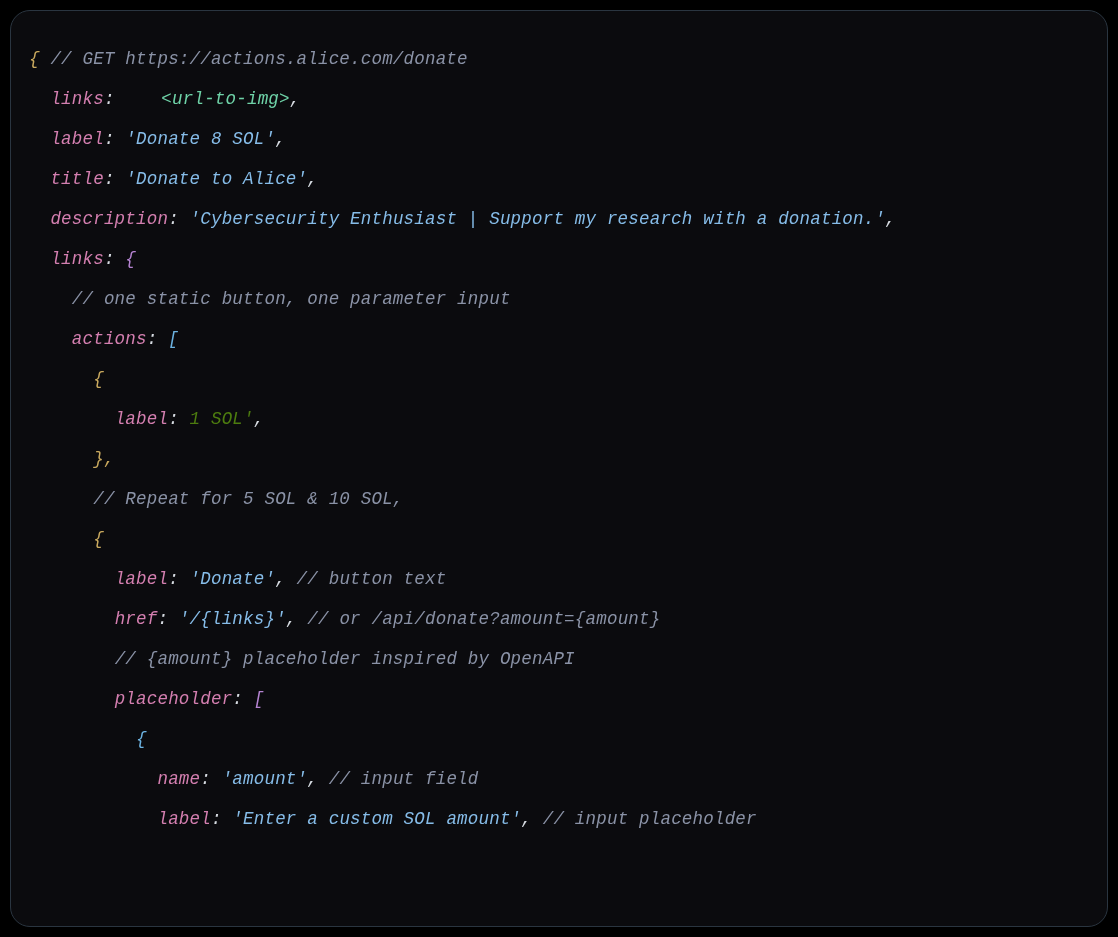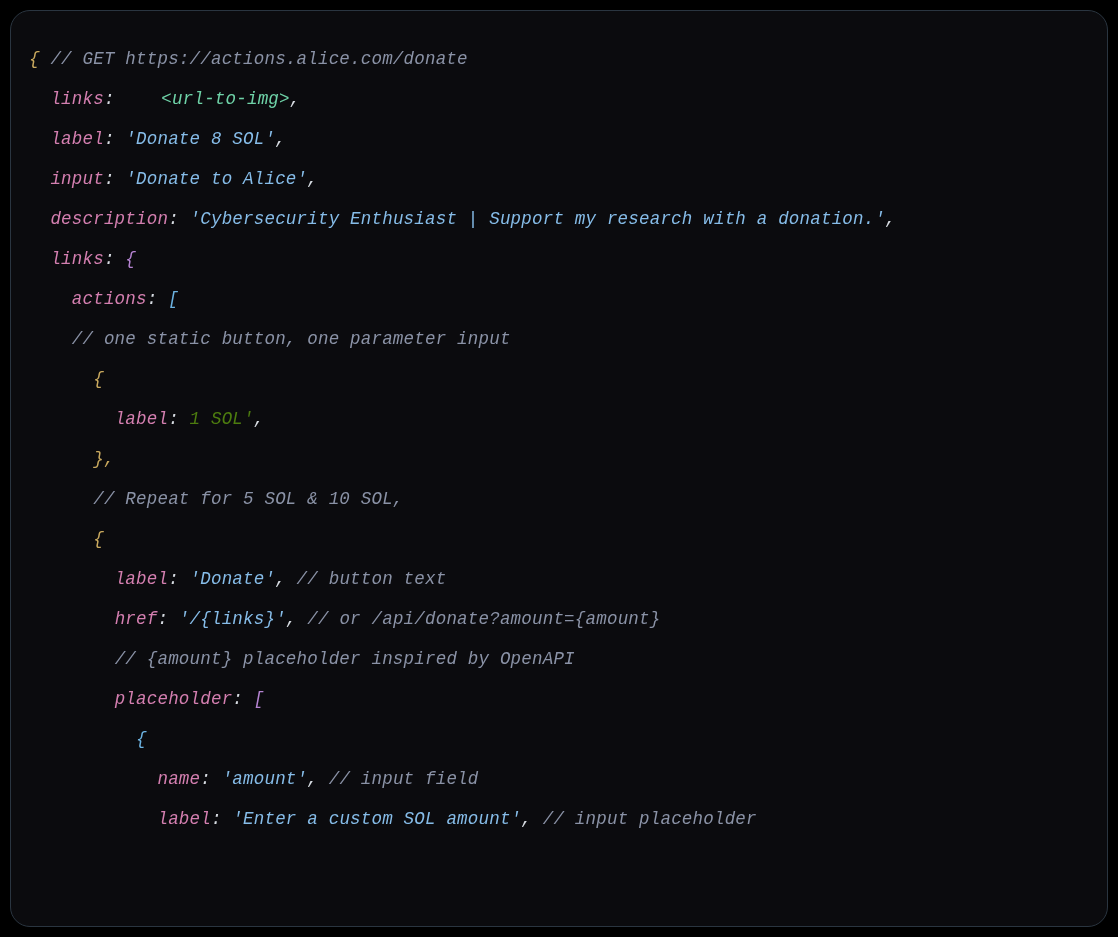--- a/index.html
+++ b/index.html
@@ -43,29 +43,29 @@
 <body>
 
 <div class="code-panel">
 
 <div class="code-line"><span class="tok-bracket">{ </span><span class="tok-comment">// GET https://actions.alice.com/donate</span></div>
 
 <div class="code-line"><span class="tok-punc">  </span><span class="tok-key">links</span><span class="tok-punc">: </span><span class="tok-type">&lt;url-to-img&gt;</span><span class="tok-punc">,</span></div>
 
 <div class="code-line"><span class="tok-punc">  </span><span class="tok-key">label</span><span class="tok-punc">: </span><span class="tok-string">'Donate 8 SOL'</span><span class="tok-punc">,</span></div>
 
-<div class="code-line"><span class="tok-punc">  </span><span class="tok-key">input</span><span class="tok-punc">: </span><span class="tok-string">'Donate to Alice'</span><span class="tok-punc">,</span></div>
+<div class="code-line"><span class="tok-punc">  </span><span class="tok-key">title</span><span class="tok-punc">: </span><span class="tok-string">'Donate to Alice'</span><span class="tok-punc">,</span></div>
 
 <div class="code-line"><span class="tok-punc">  </span><span class="tok-key">description</span><span class="tok-punc">: </span><span class="tok-string">'Cybersecurity Enthusiast | Support my research with a donation.'</span><span class="tok-punc">,</span></div>
 
 <div class="code-line"><span class="tok-punc">  </span><span class="tok-key">links</span><span class="tok-punc">: </span><span class="tok-bracket2">{</span></div>
 
+<div class="code-line"><span class="tok-punc">    </span><span class="tok-comment">// one static button, one parameter input</span></div>
+
 <div class="code-line"><span class="tok-punc">    </span><span class="tok-key">actions</span><span class="tok-punc">: </span><span class="tok-bracket3">[</span></div>
-
-<div class="code-line"><span class="tok-punc">    </span><span class="tok-comment">// one static button, one parameter input</span></div>
 
 <div class="code-line"><span class="tok-punc">      </span><span class="tok-bracket">{</span></div>
 
 <div class="code-line"><span class="tok-punc">        </span><span class="tok-key">label</span><span class="tok-punc">: </span><span class="tok-num">1 SOL'</span><span class="tok-punc">,</span></div>
 
 
 <div class="code-line"><span class="tok-punc">      </span><span class="tok-bracket">},</span></div>
 
 <div class="code-line"><span class="tok-punc">      </span><span class="tok-comment">// Repeat for 5 SOL &amp; 10 SOL,</span></div>
 

